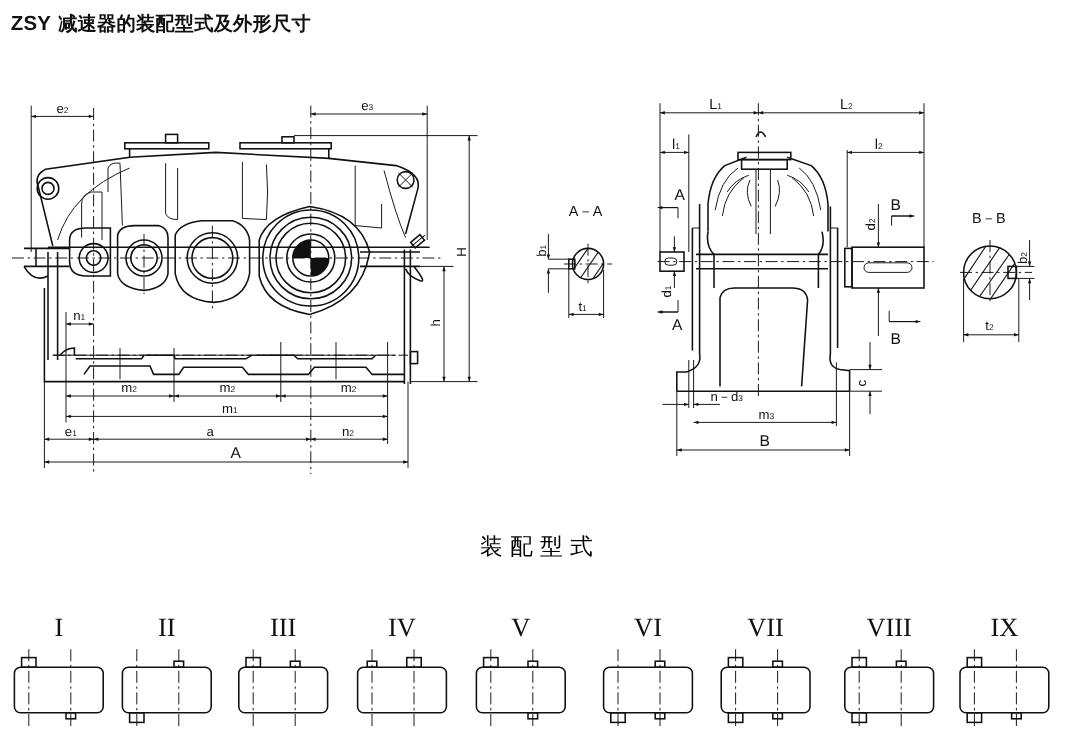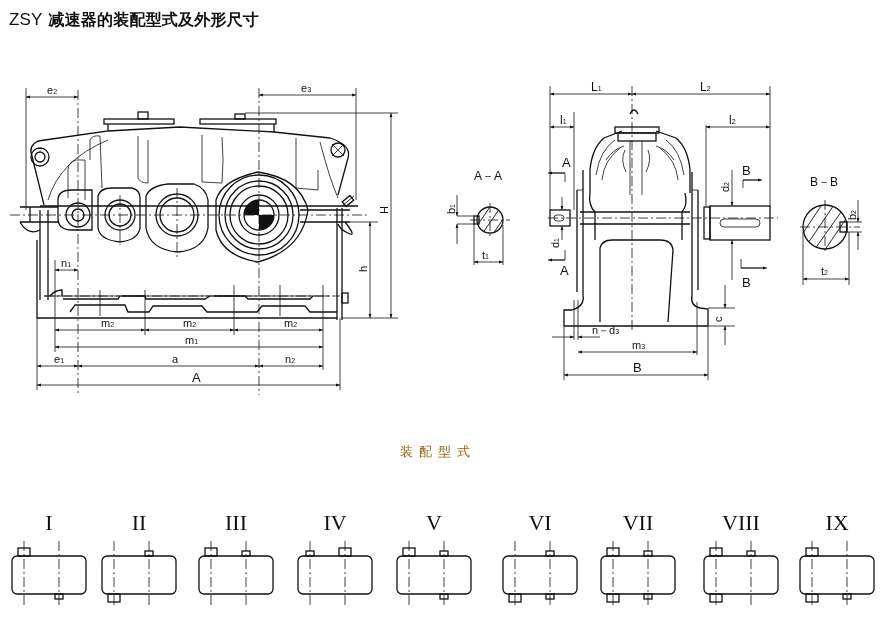--- a/index.html
+++ b/index.html
@@ -1,20 +1,20 @@
 <!DOCTYPE html>
 <html><head>
 <meta charset="utf-8">
 <style>
   html, body { margin: 0; padding: 0; background: #ffffff; }
   body { width: 894px; height: 622px; position: relative; overflow: hidden; font-family: "DejaVu Sans", sans-serif; }
   #title { position: absolute; left: 9px; top: 10px; font-size: 16px; font-weight: bold; color: #111; letter-spacing: 0.2px; white-space: nowrap; }
-  #title .latin { font-family: "Liberation Sans", sans-serif; font-weight: normal; font-size: 17px; margin-top: 16px; }
+  #title .latin { font-family: "Liberation Sans", sans-serif; font-weight: bold; font-size: 17px; margin-top: 16px; }
   #title .cjk { font-family: Liberation Sans, sans-serif; }
-  #subtitle { position: absolute; left: 400px; top: 443px; font-size: 13px; color: #a16207; letter-spacing: 6px; white-space: nowrap; }
+  #subtitle { position: absolute; left: 400px; top: 443px; font-size: 19px; color: #000000; letter-spacing: 6px; white-space: nowrap; }
   svg#drawing { position: absolute; left: 0; top: 0; }
   .ln { stroke: #111; stroke-width: 1.3; fill: none; }
   .thin { stroke: #111; stroke-width: 0.8; fill: none; }
   .cl { stroke: #111; stroke-width: 0.8; fill: none; stroke-dasharray: 10 3 2 3; }
   .dim { stroke: #111; stroke-width: 0.8; fill: none; }
   .lbl { font-family: "Liberation Sans", sans-serif; font-size: 11px; fill: #111; }
   .sub { font-size: 7px; }
   .roman { font-family: "Liberation Serif", serif; font-size: 22px; fill: #111; }
   .hatch { stroke: #111; stroke-width: 0.9; }
 </style>

